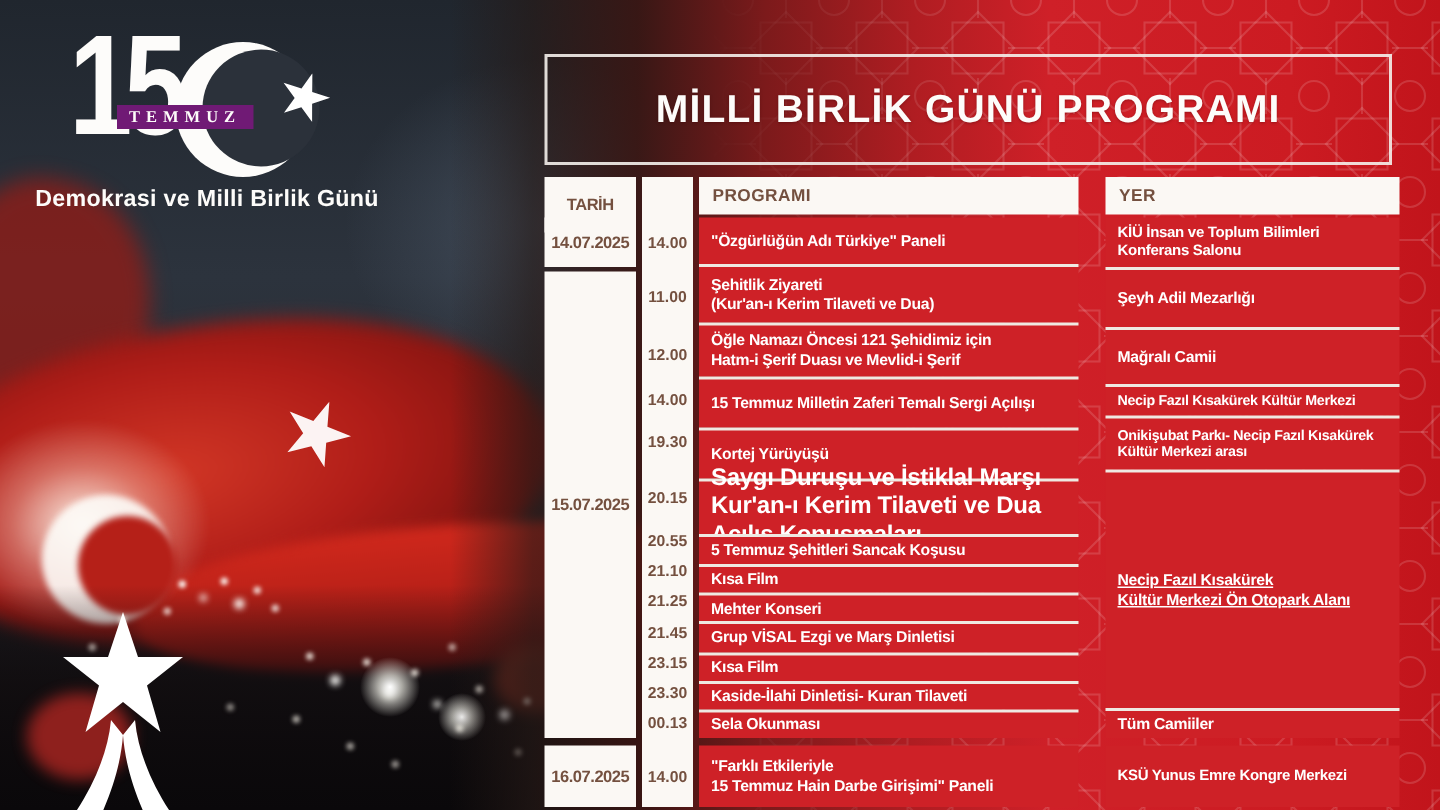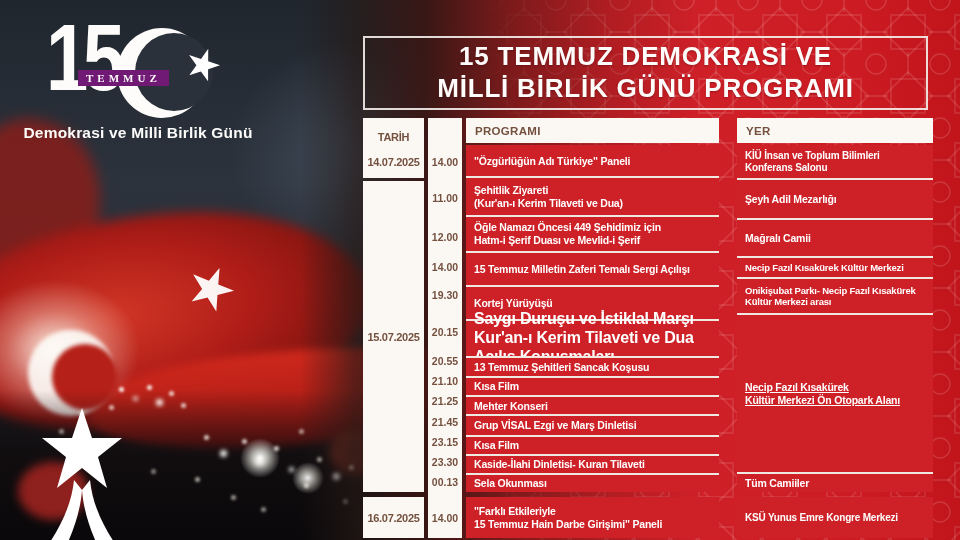--- a/index.html
+++ b/index.html
@@ -141,21 +141,20 @@
   <div class="logo">
     <div class="logo-crescent-outer"></div>
     <div class="logo-crescent-inner"></div>
     <div class="logo-number">15</div>
     <div class="logo-month">TEMMUZ</div>
     <div class="star5 logo-star"></div>
     <div class="logo-subtitle">Demokrasi ve Milli Birlik Günü</div>
   </div>
 
   <div class="title-box">
-    <div class="title-line">15 TEMMUZ DEMOKRASİ VE</div>
     <div class="title-line">MİLLİ BİRLİK GÜNÜ PROGRAMI</div>
   </div>
 
   <div class="wb hdr datebox" style="left:363px;top:118px;width:61px;height:37px;">TARİH</div>
   <div class="wb hdr" style="left:428px;top:118px;width:34px;height:27px;font-size:10.5px;">SAAT</div>
   <div class="wb hdr hdr-left" style="left:466px;top:118px;width:253px;height:25px;">PROGRAMI</div>
   <div class="wb hdr hdr-left" style="left:737px;top:118px;width:196px;height:25px;">YER</div>
 
   <div class="wb datebox" style="left:363px;top:145px;width:61px;height:33px;">14.07.2025</div>
   <div class="wb datebox" style="left:363px;top:181px;width:61px;height:311px;">15.07.2025</div>
@@ -175,27 +174,27 @@
     <div class="time-item" style="top:314px;height:20px;">23.15</div>
     <div class="time-item" style="top:334px;height:20px;">23.30</div>
     <div class="time-item" style="top:354px;height:20px;">00.13</div>
     <div class="time-item" style="top:379px;height:41px;">14.00</div>
   </div>
 
   <div class="cellcol" style="left:466px;top:145px;width:253px;height:347px;">
     <div class="cell first" style="height:33px;">"Özgürlüğün Adı Türkiye" Paneli</div>
     <div class="cell" style="height:40px;">Şehitlik Ziyareti
 (Kur'an-ı Kerim Tilaveti ve Dua)</div>
-    <div class="cell" style="height:38px;">Öğle Namazı Öncesi 449 Şehidimiz için
+    <div class="cell" style="height:38px;">Öğle Namazı Öncesi 121 Şehidimiz için
 Hatm-i Şerif Duası ve Mevlid-i Şerif</div>
     <div class="cell" style="height:35px;">15 Temmuz Milletin Zaferi Temalı Sergi Açılışı</div>
     <div class="cell" style="height:36px;">Kortej Yürüyüşü</div>
     <div class="cell" style="height:37px;font-size:16px;">Saygı Duruşu ve İstiklal Marşı
 Kur'an-ı Kerim Tilaveti ve Dua  Açılış Konuşmaları</div>
-    <div class="cell" style="height:21px;">13 Temmuz Şehitleri Sancak Koşusu</div>
+    <div class="cell" style="height:21px;">5 Temmuz Şehitleri Sancak Koşusu</div>
     <div class="cell" style="height:20px;">Kısa Film</div>
     <div class="cell" style="height:20px;">Mehter Konseri</div>
     <div class="cell" style="height:21px;">Grup VİSAL Ezgi ve Marş Dinletisi</div>
     <div class="cell" style="height:20px;">Kısa Film</div>
     <div class="cell" style="height:20px;">Kaside-İlahi Dinletisi- Kuran Tilaveti</div>
     <div class="cell" style="height:20px;">Sela Okunması</div>
   </div>
   <div class="cell solo" style="left:466px;top:497px;width:253px;height:41px;">"Farklı Etkileriyle
 15 Temmuz Hain Darbe Girişimi" Paneli</div>
 

